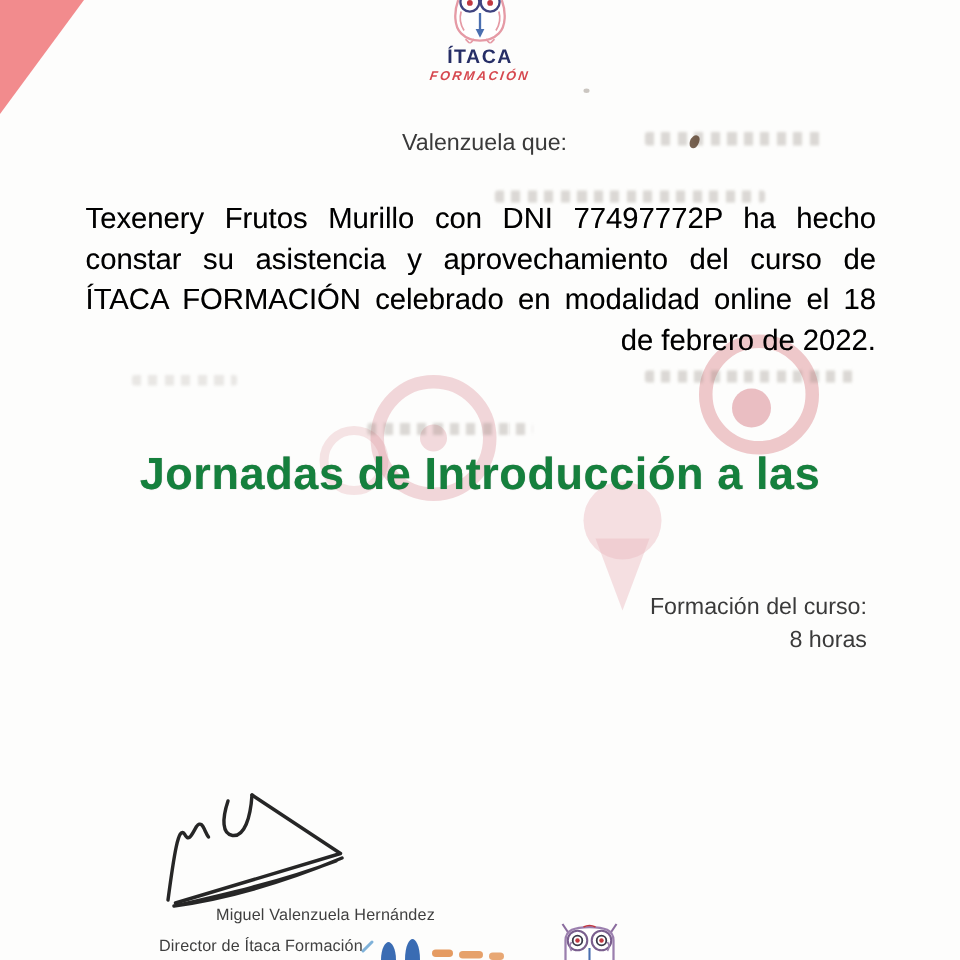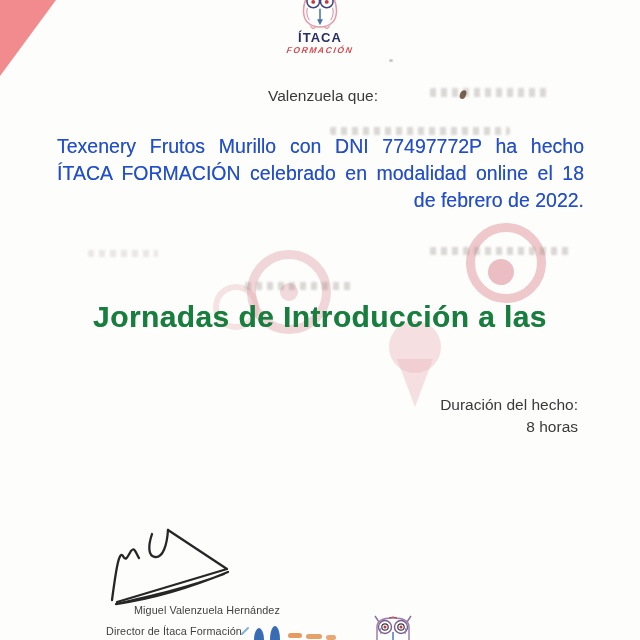--- a/index.html
+++ b/index.html
@@ -18,21 +18,21 @@
     letter-spacing:1.6px;transform:skewX(-8deg);line-height:10px;margin-top:1px;}
   
   .certify{position:absolute;left:268px;top:87px;font-size:15.5px;color:#3a3a3a;}
   
   .speck{position:absolute;left:460px;top:90px;width:6px;height:9px;background:#5f4632;
     border-radius:60% 40% 55% 45%;transform:rotate(18deg);opacity:.85;}
   .speck2{position:absolute;left:389px;top:59px;width:4px;height:3px;background:#9a8f85;
     border-radius:50%;opacity:.5;}
   
   .bodytext{position:absolute;left:57px;top:133px;width:527px;font-size:19.5px;
-    line-height:27px;color:#1d4ed8;text-shadow:0 0 .4px rgba(60,60,60,.55);}
+    line-height:27px;color:#000000;text-shadow:0 0 .4px rgba(60,60,60,.55);}
   .bodytext .jline{text-align:justify;text-align-last:justify;}
   .bodytext .lline{text-align:right;}
   
   .wm-ring{position:absolute;border-radius:50%;border-style:solid;pointer-events:none;}
   .wm1{left:247px;top:250px;width:66px;height:66px;border-width:9px;border-color:rgba(216,125,135,.30);}
   .wm1d{left:280px;top:283px;width:18px;height:18px;border-radius:50%;background:rgba(216,125,135,.28);position:absolute;}
   .wm2{left:466px;top:223px;width:62px;height:62px;border-width:9px;border-color:rgba(211,105,115,.36);}
   .wm2d{left:488px;top:259px;width:26px;height:26px;border-radius:50%;background:rgba(205,95,108,.40);position:absolute;}
   .wm3{left:213px;top:284px;width:34px;height:34px;border-width:6px;border-color:rgba(216,125,135,.20);}
   .pin-head{position:absolute;left:389px;top:321px;width:52px;height:52px;border-radius:50%;
@@ -45,21 +45,21 @@
     background:repeating-linear-gradient(90deg,rgba(140,130,120,.30) 0 6px,transparent 6px 11px);}
   
   .course-title{position:absolute;left:0;top:298px;width:640px;text-align:center;
     font-size:30px;font-weight:bold;color:#15803d;line-height:38px;letter-spacing:.4px;
     text-shadow:0 0 .5px rgba(60,60,60,.5);}
   
   .duration{position:absolute;left:380px;top:394px;width:198px;text-align:right;
     font-size:15.5px;line-height:22px;color:#3a3a3a;}
   
   .sig-svg{position:absolute;left:92px;top:512px;}
-  .signer-name{position:absolute;left:90px;top:604px;font-size:10.8px;color:#3f3f3f;letter-spacing:.1px;padding-left:44px;}
+  .signer-name{position:absolute;left:100px;top:604px;font-size:10.8px;color:#3f3f3f;letter-spacing:.1px;padding-left:44px;}
   .signer-role{position:absolute;left:106px;top:625px;font-size:10.8px;color:#3f3f3f;letter-spacing:.1px;}
   
   .partner-frag{position:absolute;left:238px;top:624px;}
   .owl-bottom{position:absolute;left:372px;top:615px;}
 </style>
 </head>
 <body>
 
 <div class="page">
 
@@ -96,30 +96,31 @@
     <div class="brand-name">ÍTACA</div>
     <div class="brand-sub">FORMACIÓN</div>
   </div>
 
   <div class="certify">Valenzuela que:</div>
   <div class="speck"></div>
   <div class="speck2"></div>
 
   <div class="bodytext">
     <div class="jline">Texenery Frutos Murillo con DNI 77497772P ha hecho</div>
+    <div class="jline">constar su asistencia y aprovechamiento del curso de</div>
     <div class="jline">ÍTACA FORMACIÓN celebrado en modalidad online el 18</div>
     <div class="lline">de febrero de 2022.</div>
   </div>
 
   <div class="course-title">
     <div>Jornadas de Introducción a las</div>
   </div>
 
   <div class="duration">
-    <div>Duración del hecho:</div>
+    <div>Formación del curso:</div>
     <div>8 horas</div>
   </div>
 
   <svg class="sig-svg" width="150" height="100" viewBox="0 0 150 100">
     <g fill="none" stroke="#262626" stroke-width="2.3" stroke-linecap="round" stroke-linejoin="round">
       <path d="M20,88 C24,58 27,38 31,44 C34,50 36,44 39,39 C43,34 44,42 47,46"></path>
       <path d="M60,22 C56,34 56,44 63,45 C71,46 75,33 76,18"></path>
       <path d="M76,18 L135,57 L25,90"></path>
       <path d="M132,62 C95,76 55,85 24,92 C60,87 100,75 136,60"></path>
     </g>

